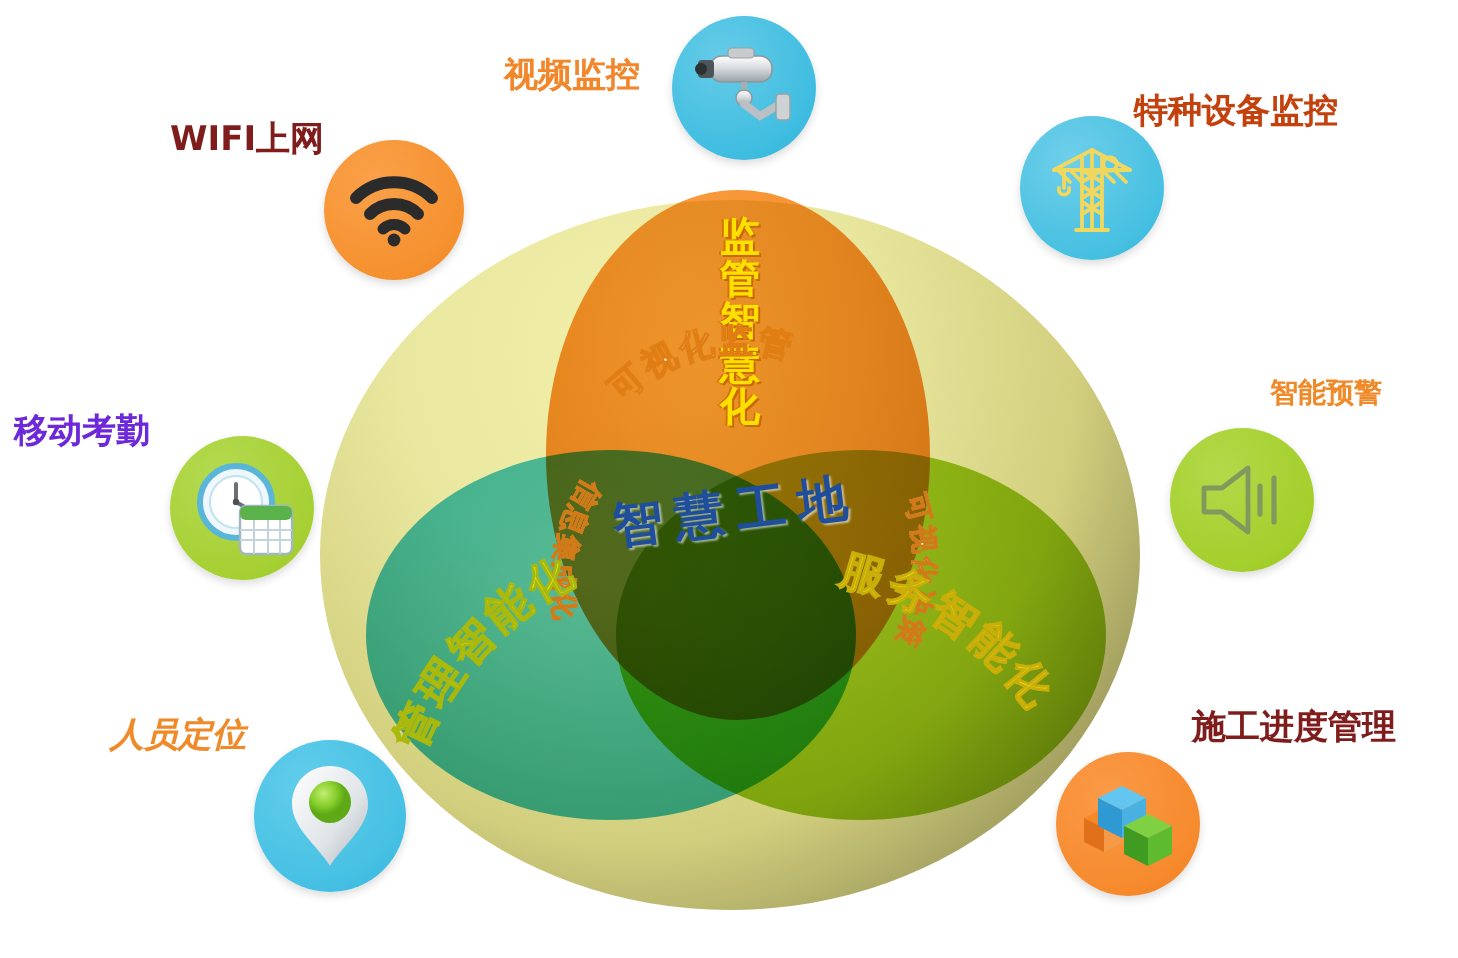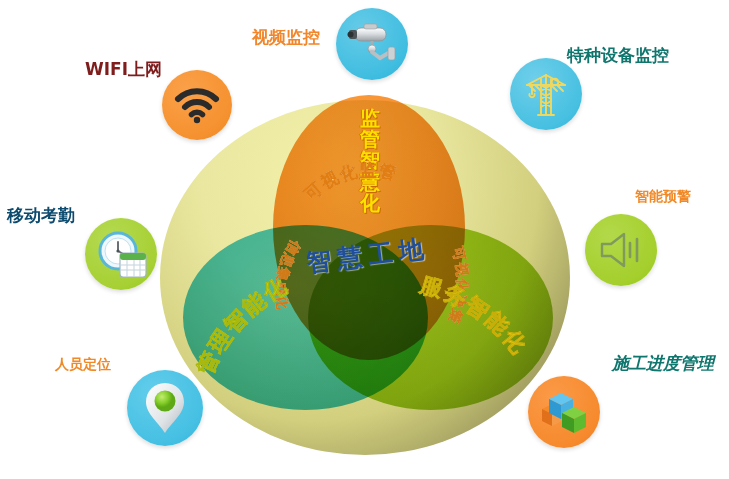--- a/index.html
+++ b/index.html
@@ -76,46 +76,46 @@
 
   #node-wifi{left:85px;top:48px;}
   #node-wifi .circ{left:77px;top:22px;width:70px;height:70px;
     background:radial-gradient(circle at 35% 30%,#fba14a,#f5912f 70%,#ee8420);}
   #node-wifi .nlabel{left:0px;top:10px;font-size:17px;color:#7f1d1d;
     text-shadow:1px 1px 0 #fff;}
 
   #node-special{left:505px;top:30px;}
   #node-special .circ{left:5px;top:28px;width:72px;height:72px;
     background:radial-gradient(circle at 35% 30%,#6fcfea,#47c0e1 70%,#36b4da);}
-  #node-special .nlabel{left:62px;top:14px;font-size:17px;color:#0f766e;
+  #node-special .nlabel{left:62px;top:14px;font-size:17px;color:#c2410c;
     text-shadow:1px 1px 0 #fff;}
 
   #node-warn{left:585px;top:188px;}
   #node-warn .circ{left:0px;top:26px;width:72px;height:72px;
     background:radial-gradient(circle at 35% 30%,#b3d94a,#a4cf2c 70%,#99c71e);}
   #node-warn .nlabel{left:50px;top:0px;font-size:14px;color:#f08a28;
     text-shadow:1px 1px 0 #fff;}
 
   #node-progress{left:508px;top:350px;}
   #node-progress .circ{left:20px;top:26px;width:72px;height:72px;
     background:radial-gradient(circle at 35% 30%,#fb9a48,#f68a2d 70%,#ef7d1c);}
-  #node-progress .nlabel{left:104px;top:2px;font-size:17px;color:#0f766e;
-    text-shadow:1px 1px 0 #fff;font-style:italic;}
+  #node-progress .nlabel{left:88px;top:2px;font-size:17px;color:#7f1d1d;
+    text-shadow:1px 1px 0 #fff;}
 
   #node-attend{left:5px;top:198px;}
   #node-attend .circ{left:80px;top:20px;width:72px;height:72px;
     background:radial-gradient(circle at 35% 30%,#b5da52,#a6d033 70%,#9ac821);}
-  #node-attend .nlabel{left:2px;top:6px;font-size:17px;color:#0c4a6e;
+  #node-attend .nlabel{left:2px;top:6px;font-size:17px;color:#6d28d9;
     text-shadow:1px 1px 0 #fff;}
 
   #node-locate{left:55px;top:348px;}
   #node-locate .circ{left:72px;top:22px;width:76px;height:76px;
     background:radial-gradient(circle at 35% 30%,#63cdeb,#45c0e3 70%,#31b3db);}
-  #node-locate .nlabel{left:0px;top:8px;font-size:14px;color:#f08a28;
-    text-shadow:1px 1px 0 #fff;}
+  #node-locate .nlabel{left:0px;top:8px;font-size:17px;color:#f08a28;
+    text-shadow:1px 1px 0 #fff;font-style:italic;}
 </style>
 </head>
 <body>
 
 <div id="stage">
 
   <div class="venn-wrap">
 
     <div class="bigcircle"></div>
 

